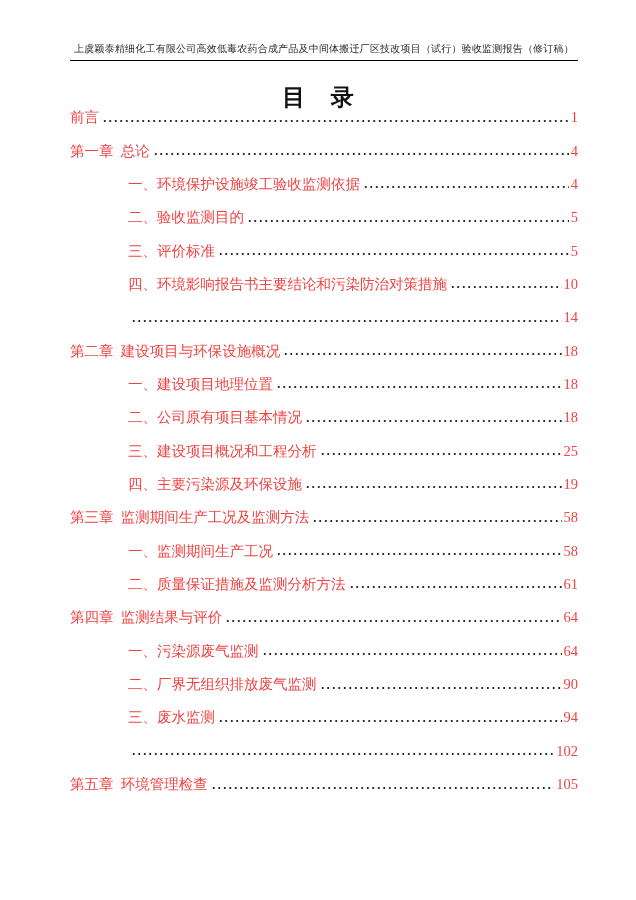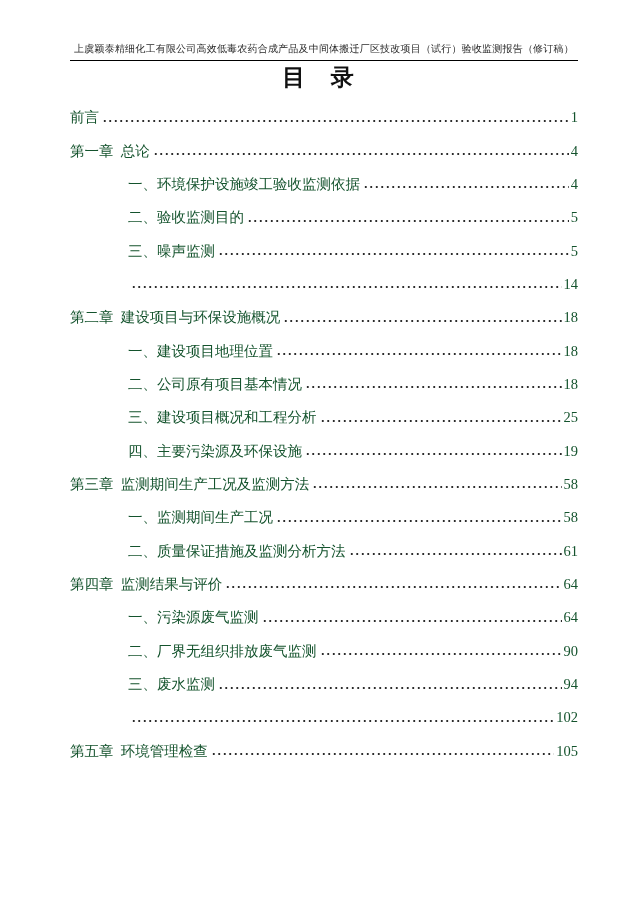--- a/index.html
+++ b/index.html
@@ -27,21 +27,21 @@
     letter-spacing: 0.2px;
     color: #2a2a2a;
     padding-bottom: 4px;
     border-bottom: 1.6px solid #000;
     white-space: nowrap;
     overflow: hidden;
   }
   
   .doc-title {
     position: absolute;
-    top: 62px;
+    top: 82px;
     left: 0;
     right: 0;
     text-align: center;
     font-family: "Liberation Sans", "DejaVu Sans", sans-serif;
     font-weight: bold;
     font-size: 23px;
     color: #111;
     white-space: pre;
   }
   
@@ -49,21 +49,21 @@
     position: absolute;
     top: 101px;
     left: 70px;
     right: 58px;
   }
   .toc-row {
     display: flex;
     align-items: center;
     height: 33.35px;
     font-size: 14.5px;
-    color: #14532d;
+    color: #ef4444;
   }
   .toc-row.section {
     padding-left: 58px;
     font-family: Liberation Serif, serif;
   }
   .toc-row .label {
     white-space: pre;
     flex: 0 0 auto;
   }
   .toc-row .leader {
@@ -119,25 +119,30 @@
         <span class="pageno">4</span>
       </div>
 
       <div class="toc-row section">
         <span class="label">二、验收监测目的</span>
         <span class="leader"></span>
         <span class="pageno">5</span>
       </div>
 
       <div class="toc-row section">
-        <span class="label">三、噪声监测</span>
+        <span class="label">三、评价标准</span>
         <span class="leader"></span>
         <span class="pageno">5</span>
       </div>
 
+      <div class="toc-row section">
+        <span class="label">四、环境影响报告书主要结论和污染防治对策措施</span>
+        <span class="leader"></span>
+        <span class="pageno">10</span>
+      </div>
 
       <div class="toc-row section">
         <span class="leader"></span>
         <span class="pageno">14</span>
       </div>
 
       <div class="toc-row chapter">
         <span class="label">第二章  建设项目与环保设施概况</span>
         <span class="leader"></span>
         <span class="pageno">18</span>

